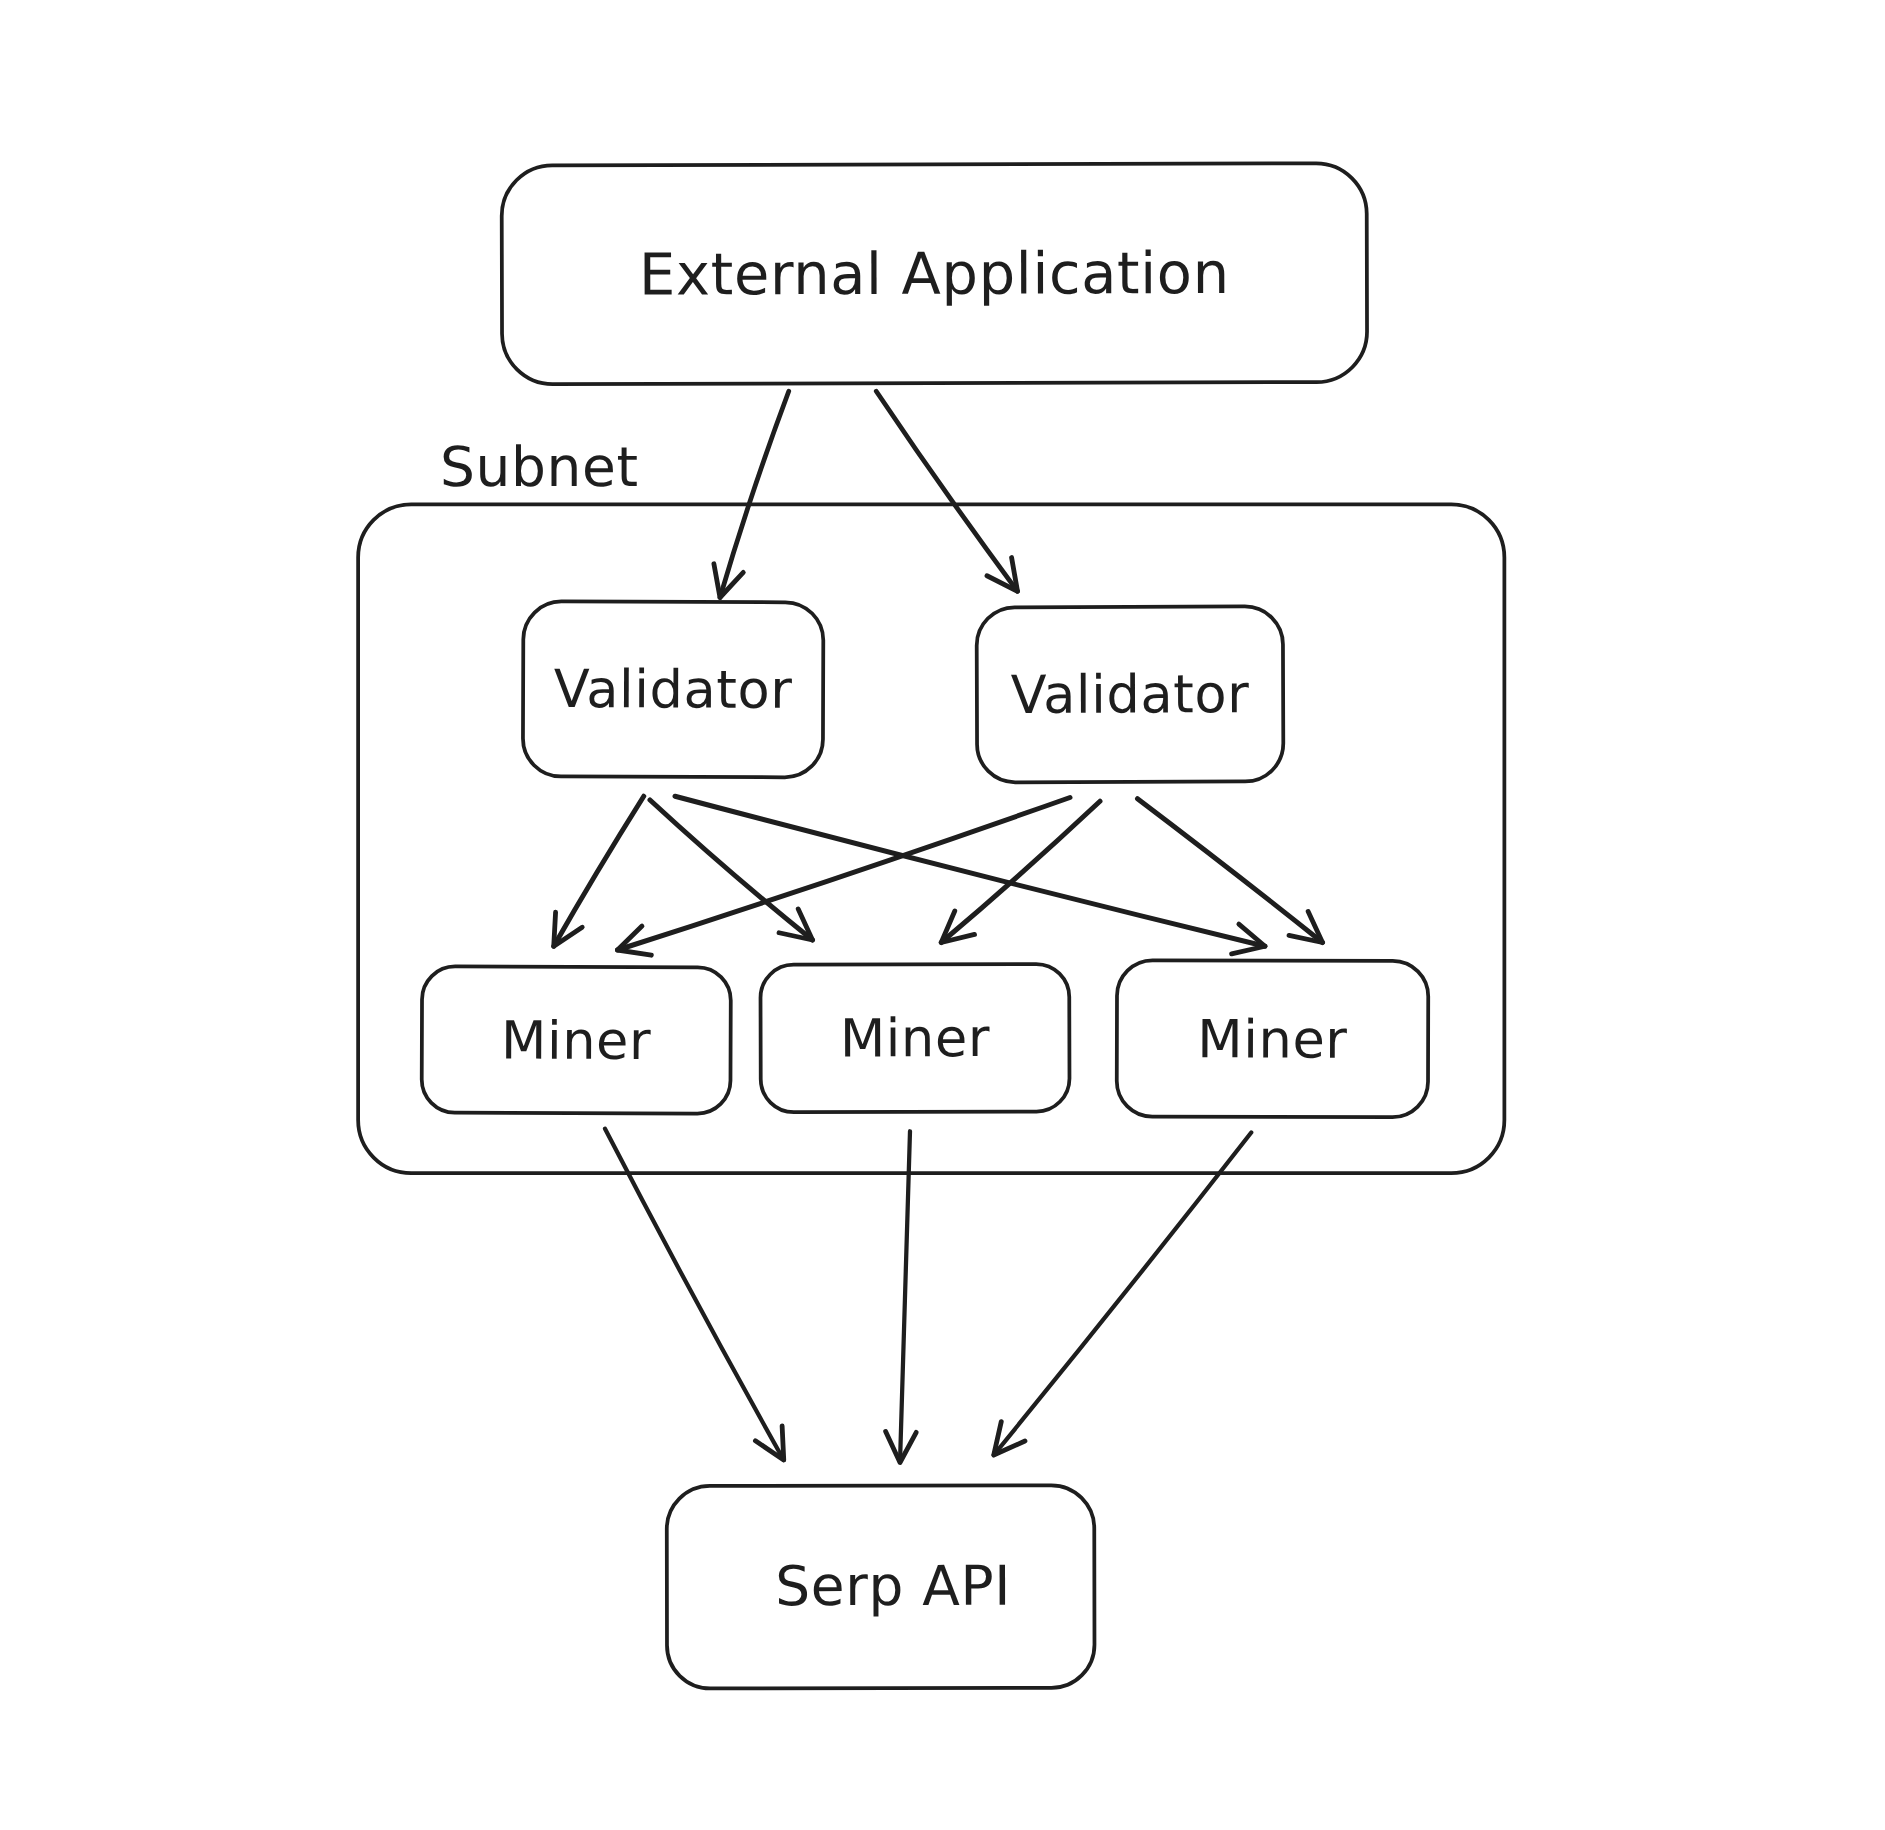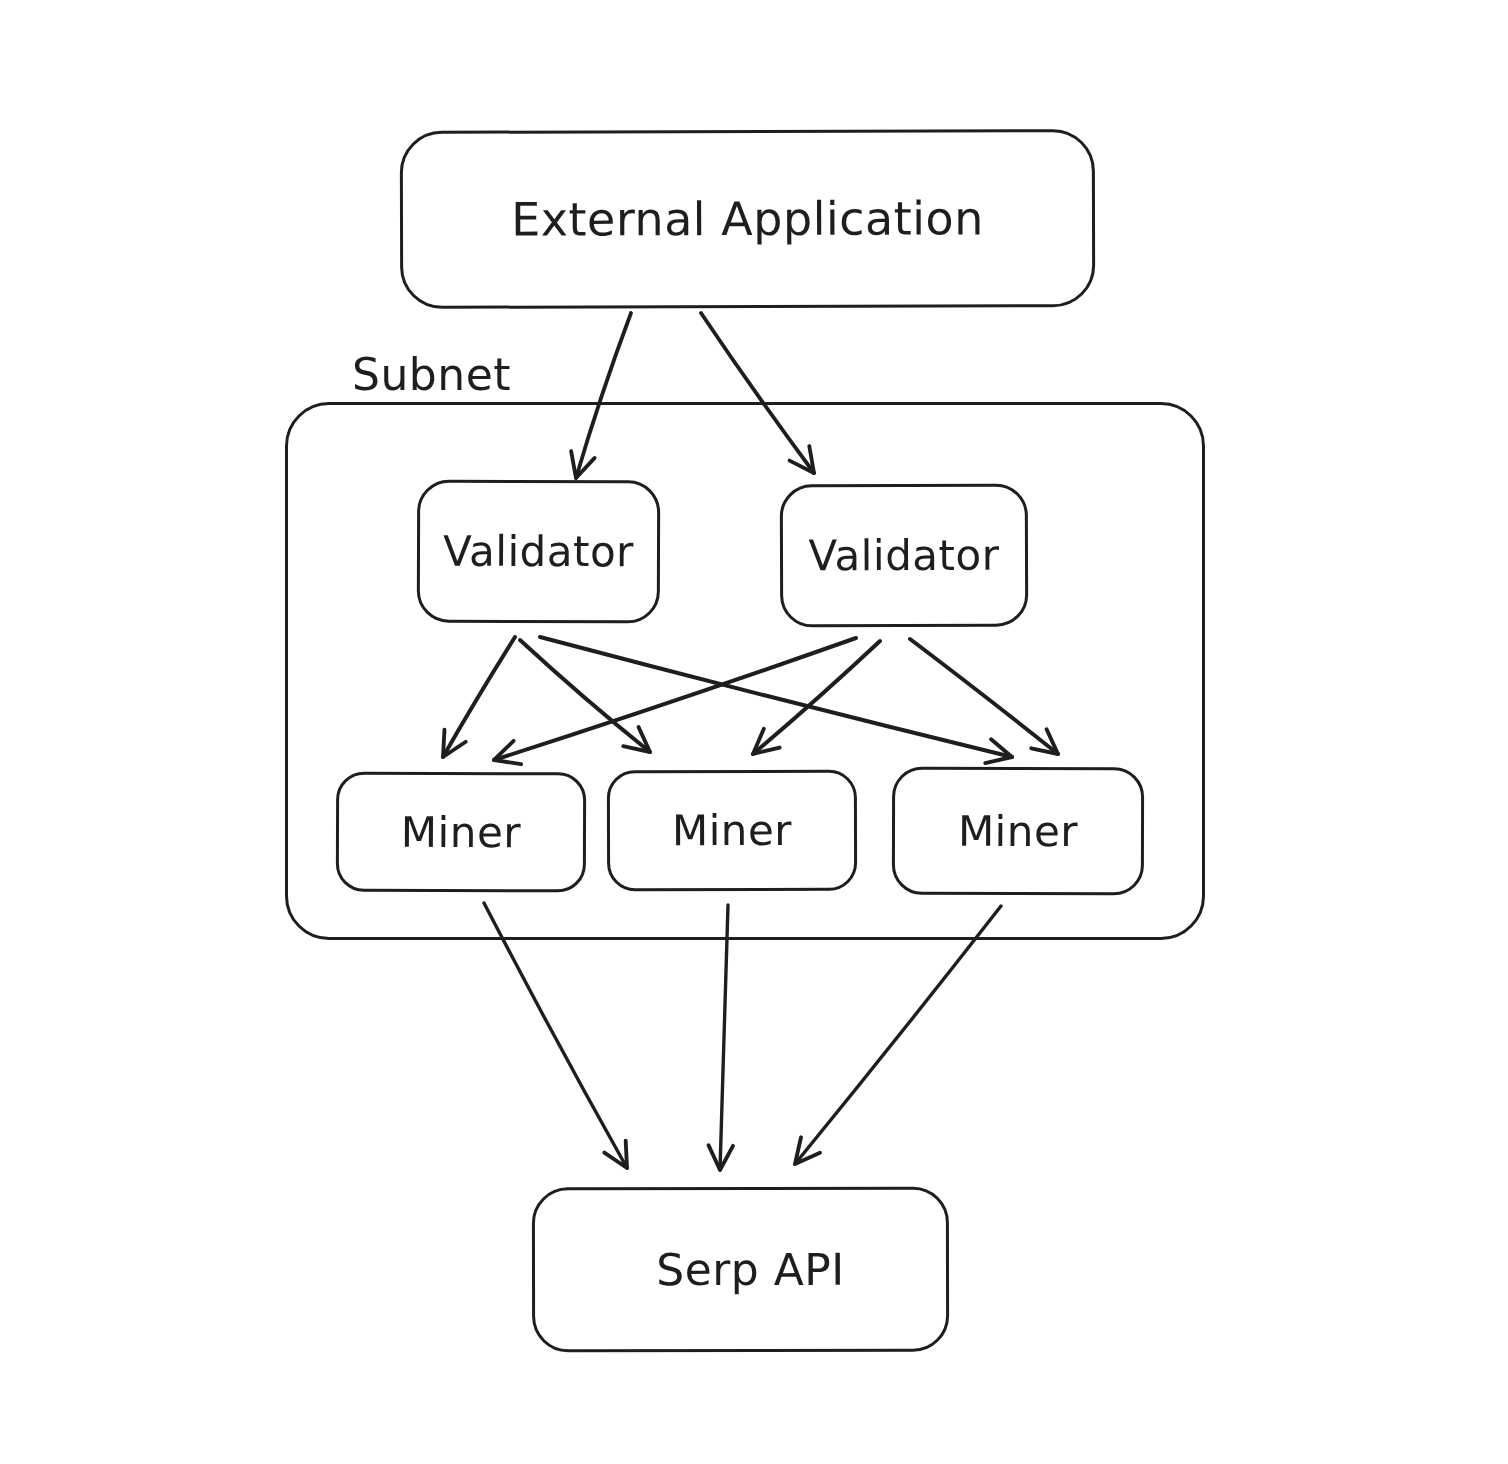--- a/index.html
+++ b/index.html
@@ -87,21 +87,21 @@
   }
   .node-miner-right {
     left: 892px; top: 767px;
     width: 252px; height: 128px;
     border-radius: 30px;
     transform: rotate(0.15deg);
     font-size: 42px;
   }
   .node-serp-api {
     left: 532px; top: 1187px;
-    width: 417px; height: 165px;
+    width: 345px; height: 165px;
     border-radius: 36px;
     transform: rotate(-0.1deg);
     font-size: 44px;
     padding-left: 20px;
   }
 </style>
 </head>
 <body>
 
 <div class="canvas">

